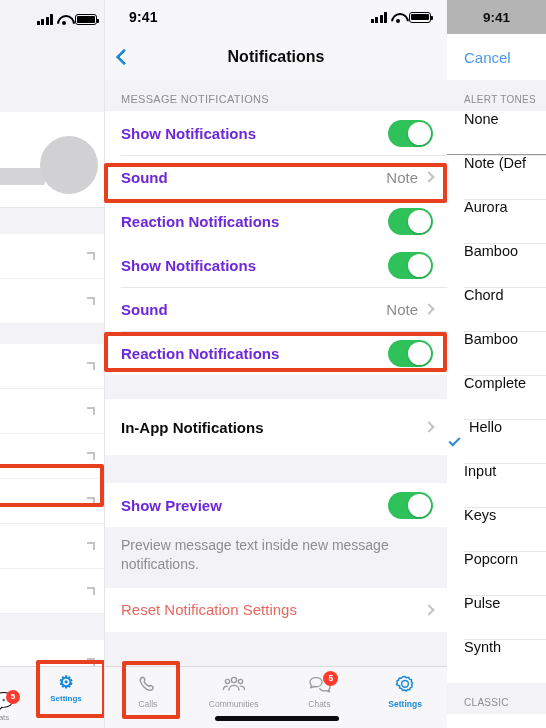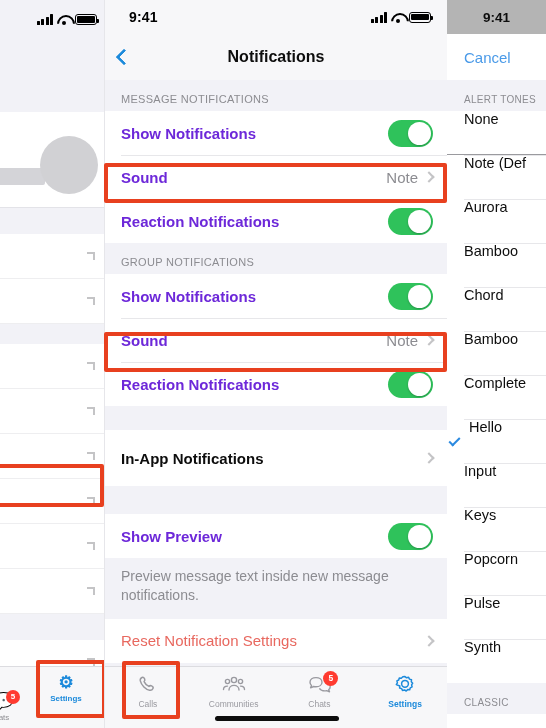--- a/index.html
+++ b/index.html
@@ -319,21 +319,20 @@
           <span class="label">Sound</span>
           <span class="value">Note</span>
           <span class="chev"></span>
         </div>
         <div class="row">
           <span class="label">Reaction Notifications</span>
           <span class="toggle"></span>
         </div>
       </div>
 
-      <div class="sec-hdr">GROUP NOTIFICATIONS</div>
       <div class="group">
         <div class="row">
           <span class="label">Show Notifications</span>
           <span class="toggle"></span>
         </div>
         <div class="row">
           <span class="label">Sound</span>
           <span class="value">Note</span>
           <span class="chev"></span>
         </div>

